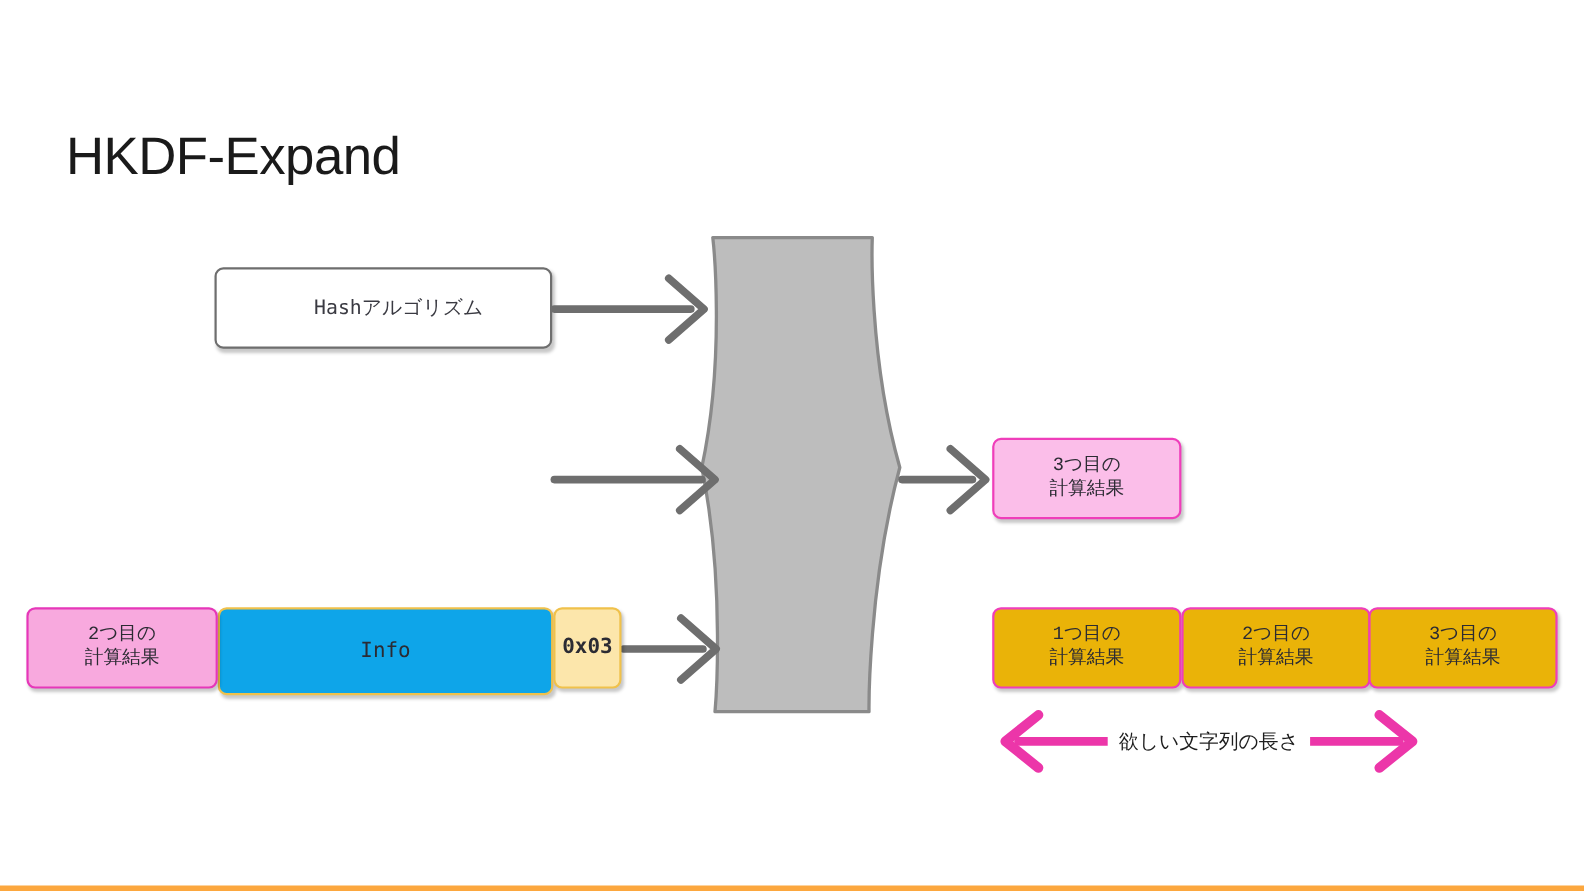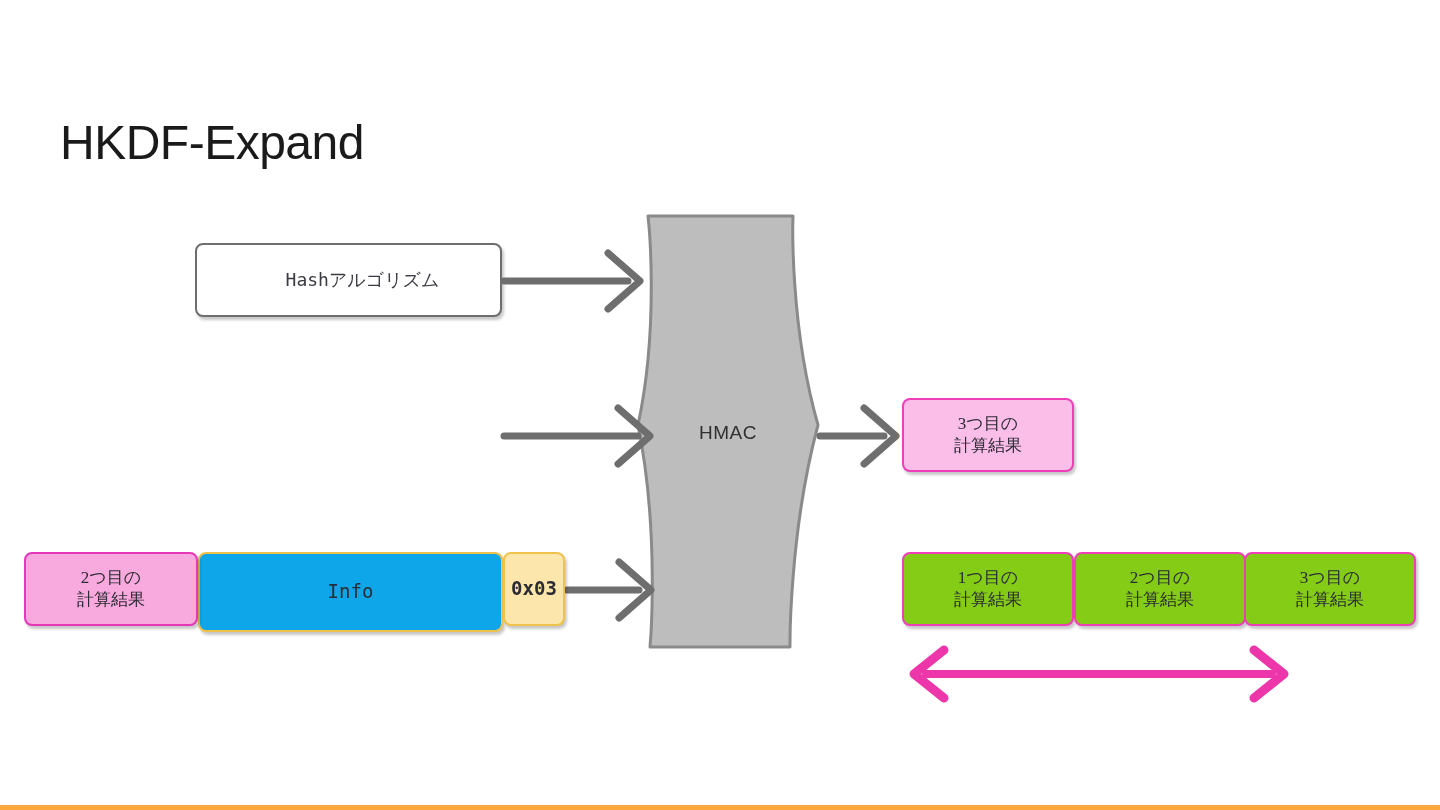--- a/index.html
+++ b/index.html
@@ -59,21 +59,21 @@
   }
 
   
   .mono .label {
     font-family: "DejaVu Sans Mono", "Liberation Mono", monospace;
     font-size: 19px;
     color: #2b2b33;
   }
   
   .jp .label {
-    font-family: Liberation Serif, serif;
+    font-family: Liberation Mono, monospace;
     font-size: 17px;
     color: #2b2b33;
   }
 
   
   #node-hash {
     left: 195px; top: 210px; width: 307px; height: 74px;
     background: #ffffff;
     border-color: #6e6e6e;
     padding-left: 32px;
@@ -115,21 +115,21 @@
   #node-out-main {
     left: 902px; top: 365px; width: 172px; height: 74px;
     background: #fbbee9;
     border-color: #ef3eba;
   }
 
   .out-chip {
     top: 519px;
     width: 172px;
     height: 74px;
-    background: #84cc16;
+    background: #eab308;
     border-color: #ef3eba;
   }
   #node-out-1 { left: 902px; }
   #node-out-2 { left: 1074px; }
   #node-out-3 { left: 1244px; }
 
   
   #hmac-shape {
     position: absolute;
     left: 630px;
@@ -230,21 +230,20 @@
 
   <svg id="hmac-shape" viewBox="0 0 190 460">
     <path d="M 18 13
              L 163 13
              C 163 13, 159 120, 188 222
              C 159 330, 160 444, 160 444
              L 20 444
              C 20 444, 30 330, 8 222
              C 30 120, 18 13, 18 13 Z" fill="#bdbdbd" stroke="#8a8a8a" stroke-width="3" stroke-linejoin="round"></path>
   </svg>
-  <div id="hmac-label">HMAC</div>
 
   <svg class="arrow-svg" id="arrow-hash" viewBox="0 0 150 72">
     <line x1="4" y1="36" x2="128" y2="36" stroke="#6e6e6e" stroke-width="7" stroke-linecap="round"></line>
     <polyline points="108,8 140,36 108,64" fill="none" stroke="#6e6e6e" stroke-width="7" stroke-linecap="round" stroke-linejoin="round"></polyline>
   </svg>
 
   <svg class="arrow-svg" id="arrow-secret" viewBox="0 0 160 72">
     <line x1="4" y1="36" x2="138" y2="36" stroke="#6e6e6e" stroke-width="7" stroke-linecap="round"></line>
     <polyline points="118,8 150,36 118,64" fill="none" stroke="#6e6e6e" stroke-width="7" stroke-linecap="round" stroke-linejoin="round"></polyline>
   </svg>
@@ -277,16 +276,19 @@
   <div class="node jp out-chip" id="node-out-3">
     <span class="label">3つ目の
 計算結果</span>
   </div>
 
   <svg id="length-arrow" viewBox="0 0 406 58">
     <line x1="30" y1="29" x2="376" y2="29" stroke="#ec36a9" stroke-width="8" stroke-linecap="round"></line>
     <polyline points="48,5 18,29 48,53" fill="none" stroke="#ec36a9" stroke-width="9" stroke-linecap="round" stroke-linejoin="round"></polyline>
     <polyline points="358,5 388,29 358,53" fill="none" stroke="#ec36a9" stroke-width="9" stroke-linecap="round" stroke-linejoin="round"></polyline>
   </svg>
+  <div id="length-label">
+    <span>欲しい文字列の長さ</span>
+  </div>
 
   <div id="accent-bar"></div>
 
 </div>
 
 </body></html>

